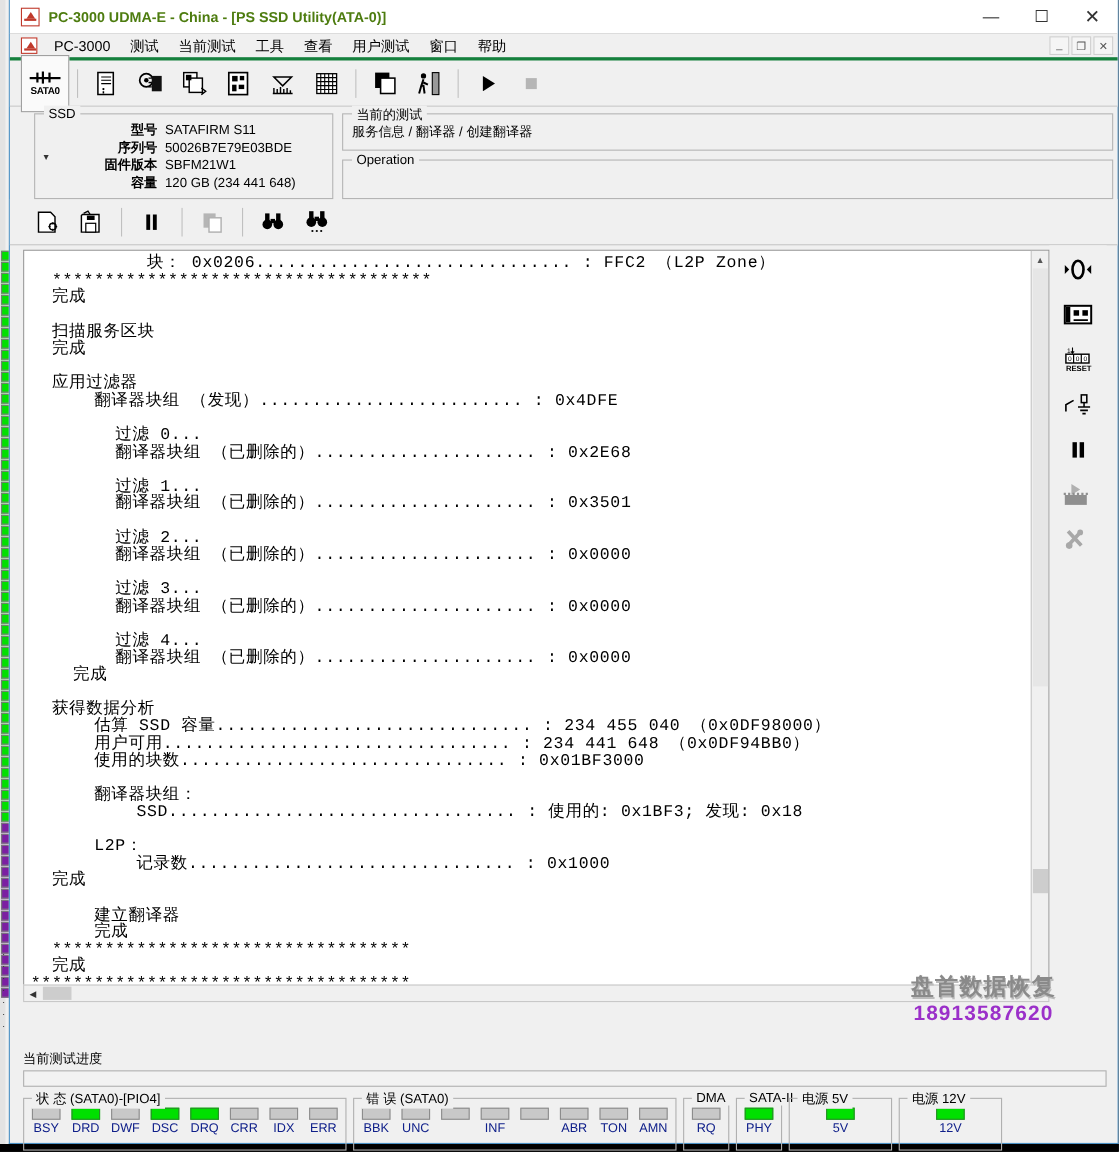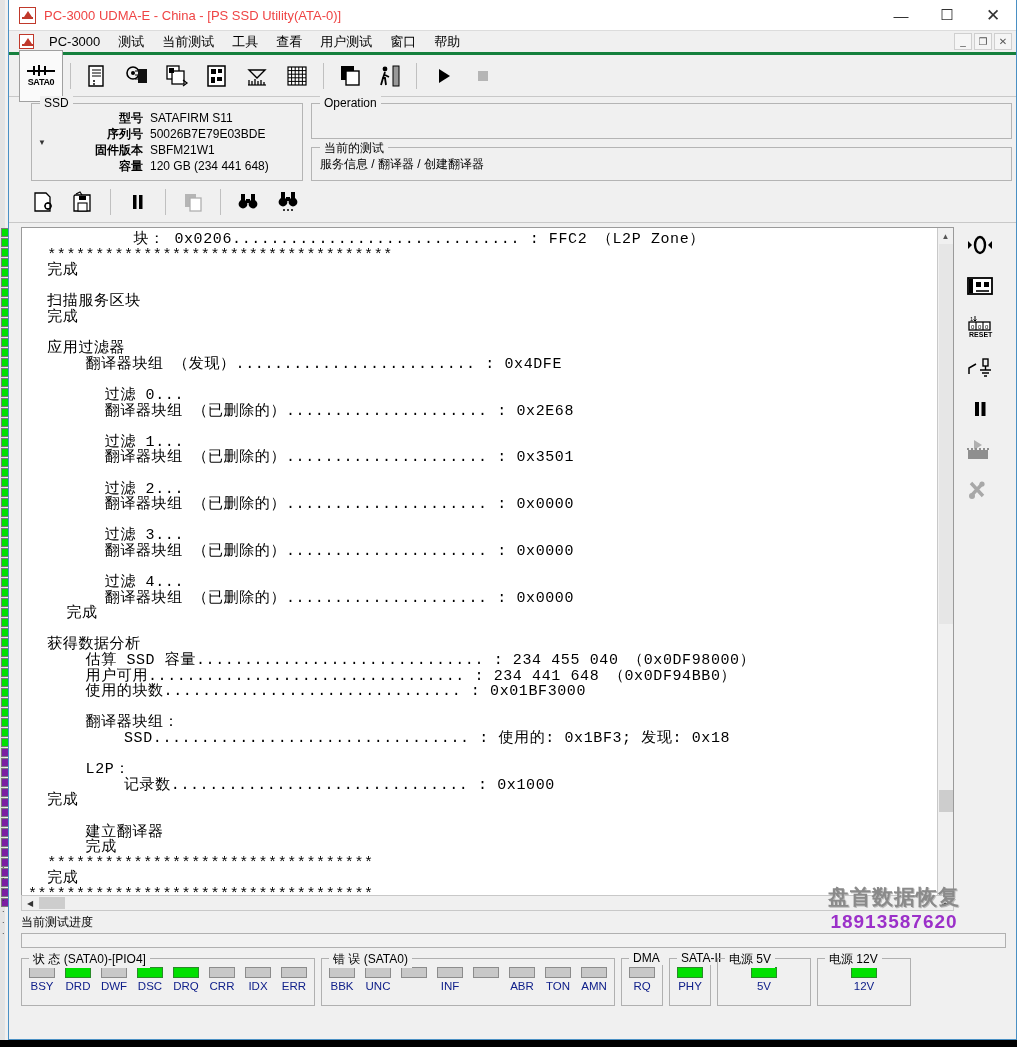--- a/index.html
+++ b/index.html
@@ -30,21 +30,21 @@
     background: #f0f0f0; border: 1px solid #4a90c4; border-top: none; }
 
   
   .titlebar { height: 31px; background: #ffffff; border-bottom: 1px solid #dcdcdc;
     display: flex; align-items: center; padding-left: 10px; }
   .app-icon { width: 17px; height: 17px; background: #ffffff; border: 1px solid #c0392b;
     position: relative; margin-right: 8px; flex: 0 0 auto; }
   .app-icon::before { content:""; position:absolute; left:2px; top:9px; width:11px; height:2px; background:#c0392b;}
   .app-icon::after { content:""; position:absolute; left:4px; top:3px; width:0; height:0;
     border-left:4px solid transparent; border-right:4px solid transparent; border-bottom:6px solid #c0392b;}
-  .title-text { font-size: 13px; color: #ef4444; }
+  .title-text { font-size: 13px; color: #4d7c0f; font-weight: bold; }
   .win-ctrls { margin-left: auto; display: flex; height: 31px; }
   .win-btn { width: 46px; height: 31px; display:flex; align-items:center; justify-content:center;
     font-size: 15px; color: #333; }
   .win-btn.close { font-size: 17px; }
 
   
   .menubar { height: 24px; background: #f0f0f0; display: flex; align-items: center;
     padding-left: 10px; border-bottom: 3px solid #15803d; position: relative; }
   .menubar .app-icon { width: 15px; height: 15px; margin-right: 6px; }
   .menu-item { padding: 2px 9px; font-size: 13px; color: #000; }
@@ -127,21 +127,21 @@
     text-shadow: 1px 1px 0 #bbb; letter-spacing: 1px; }
   .wm .l2 { font-size: 19px; font-weight: bold; color: #9b30c9; letter-spacing: 1px; }
 
   
   .tabs { height: 24px; padding-left: 12px; display: flex; align-items: flex-end; }
   .tab { height: 22px; min-width: 52px; padding: 0 12px; border: 1px solid #a8a8a8;
     border-bottom: none; background: #f5f5f5; display:flex; align-items:center;
     justify-content:center; font-size: 12px; }
   .tab-rest { flex: 1; border-bottom: 1px solid #a8a8a8; height: 22px; }
 
-  .prog-label { padding: 3px 0 2px 12px; font-size: 12px; }
+  .prog-label { padding: 3px 0 2px 12px; font-size: 12px; margin-top: 40px; }
   .prog-bar { margin: 0 10px 0 12px; height: 15px; background: #f2f2f2;
     border: 1px solid #b0b0b0; }
 
   
   .status-row { display: flex; align-items: flex-start; gap: 6px; padding: 10px 6px 0 12px; }
   .sgrp { border: 1px solid #b0b0b0; position: relative; height: 48px; padding-top: 6px; }
   .sgrp > .cap { position: absolute; top: -8px; left: 7px; background: #f0f0f0;
     padding: 0 4px; font-size: 12px; white-space: nowrap; }
   .leds { display: flex; padding: 2px 5px 0 5px; gap: 6px; justify-content: space-between; }
   .led-cell { width: 30px; text-align: center; }
@@ -359,27 +359,27 @@
             <span class="k">固件版本</span>
             <span class="v">SBFM21W1</span>
           </div>
           <div class="fld">
             <span class="k">容量</span>
             <span class="v">120 GB (234 441 648)</span>
           </div>
         </div>
       </div>
       <div class="cur-col">
+        <div class="grp cur-grp">
+          <div class="cap">当前的测试</div>
+          <div class="body">服务信息 / 翻译器 / 创建翻译器</div>
+        </div>
         <div class="grp op-grp">
           <div class="cap">Operation</div>
           <div class="body"></div>
-        </div>
-        <div class="grp cur-grp">
-          <div class="cap">当前的测试</div>
-          <div class="body">服务信息 / 翻译器 / 创建翻译器</div>
         </div>
       </div>
     </div>
 
 
     <div class="toolbar2">
       <div class="tb2-btn">
         <svg width="24" height="24">
           <path d="M4 3 h11 l4 4 v14 h-15 z" fill="#fff" stroke="#000" stroke-width="1.3"></path>
           <circle cx="17" cy="16" r="3" fill="none" stroke="#000" stroke-width="1.3"></circle>

